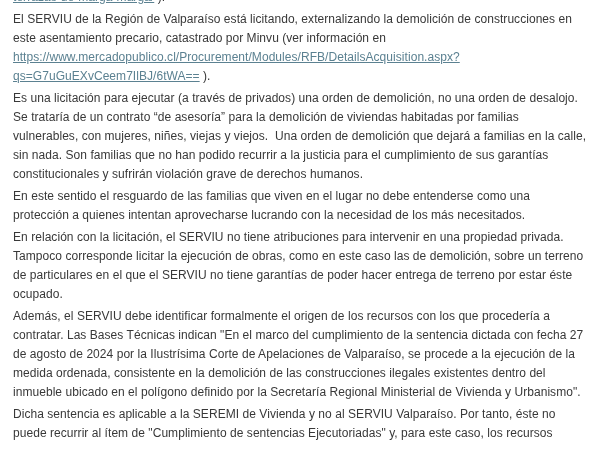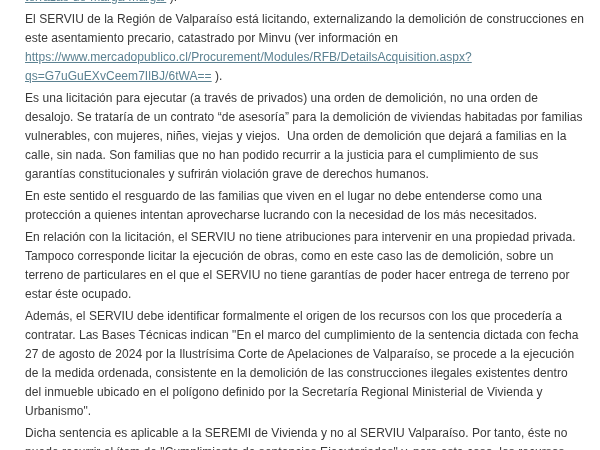--- a/index.html
+++ b/index.html
@@ -24,21 +24,21 @@
   }
   .content {
     margin-top: -12px;
     font-size: 12px;
     line-height: 19px;
     color: var(--fg, #383838);
     white-space: pre-wrap;
     letter-spacing: 0.05px;
   }
   .content p {
-    margin: 0 0 3px 12px;
+    margin: 0 0 3px 0;
   }
   .content a {
     color: var(--link, #5b8191);
     text-decoration: underline;
     overflow-wrap: break-word;
     word-break: normal;
     cursor: pointer;
   }
 </style>
 </head>

